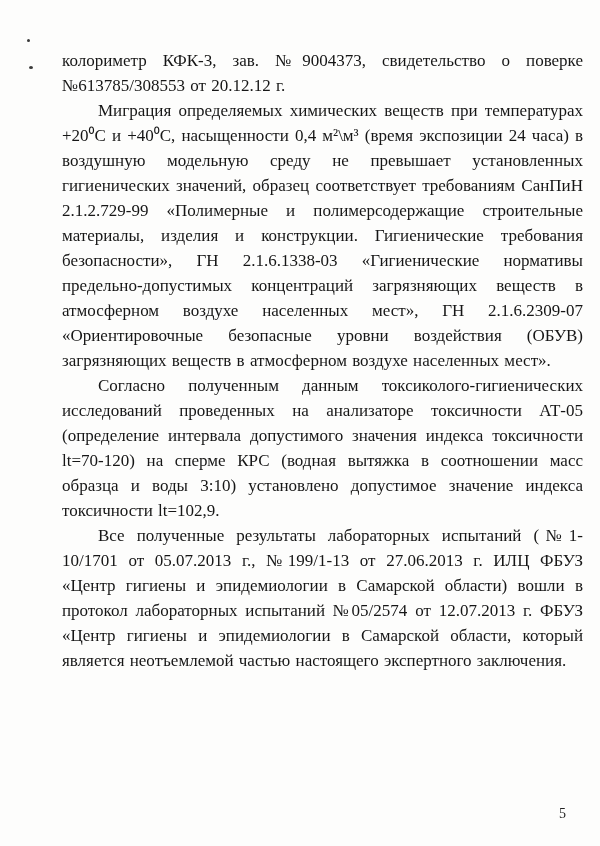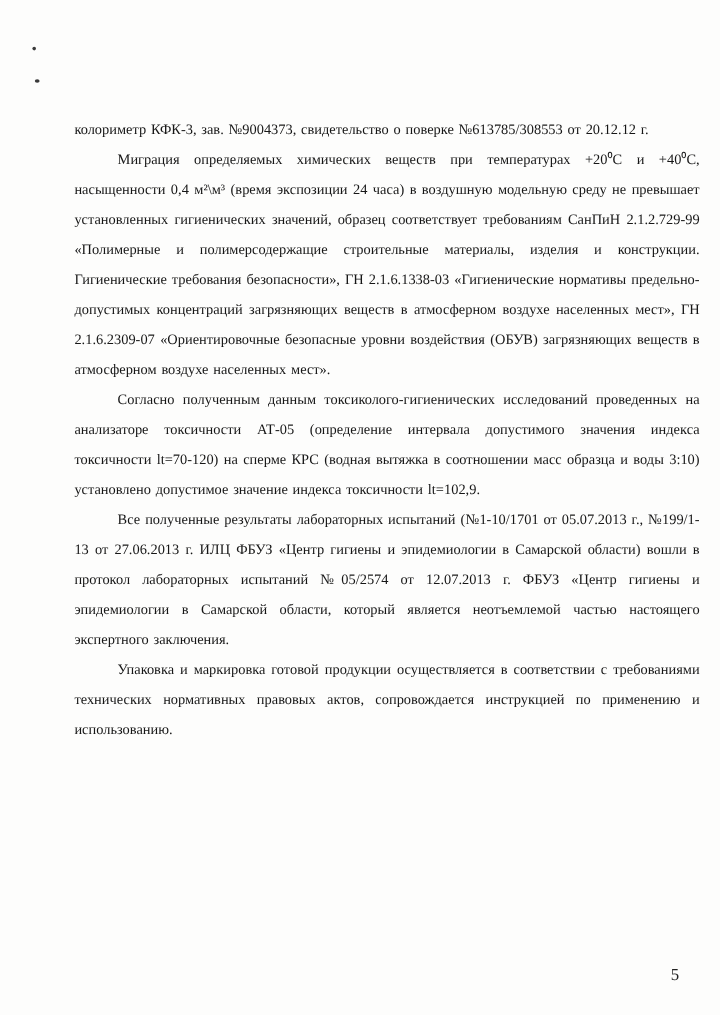--- a/index.html
+++ b/index.html
@@ -18,24 +18,23 @@
     position: absolute;
     inset: 0;
     background: #fdfdfc;
   }
   .content {
     position: absolute;
     left: 62px;
     top: 48px;
     width: 521px;
     color: #161616;
-    font-size: 12px;
+    font-size: 17px;
     line-height: 25px;
     text-align: justify;
-    margin-top: 48px;
   }
   p.para {
     margin: 0;
     text-indent: 36px;
     word-spacing: 1px;
   }
   p.para.no-indent {
     text-indent: 0;
   }
   .page-number {
@@ -59,18 +58,17 @@
 <div class="page">
 
   <span class="margin-dot dot-1"></span>
   <span class="margin-dot dot-2"></span>
 
   <div class="content">
     <p class="para no-indent">колориметр КФК-3, зав. №9004373, свидетельство о поверке №613785/308553  от 20.12.12 г.</p>
     <p class="para">Миграция определяемых химических веществ при температурах +20⁰С и +40⁰С,  насыщенности  0,4  м²\м³   (время экспозиции  24 часа)  в  воздушную модельную среду не превышает установленных гигиенических значений, образец соответствует требованиям СанПиН 2.1.2.729-99 «Полимерные и полимерсодержащие строительные материалы, изделия и конструкции. Гигиенические требования безопасности», ГН 2.1.6.1338-03 «Гигиенические нормативы предельно-допустимых концентраций  загрязняющих веществ в атмосферном воздухе населенных мест», ГН 2.1.6.2309-07 «Ориентировочные безопасные уровни воздействия (ОБУВ) загрязняющих веществ в атмосферном воздухе населенных мест».</p>
     <p class="para">Согласно полученным данным токсиколого-гигиенических исследований проведенных на анализаторе токсичности АТ-05 (определение интервала допустимого значения индекса токсичности lt=70-120) на сперме КРС (водная вытяжка в соотношении масс образца  и воды 3:10)  установлено допустимое значение индекса токсичности lt=102,9.</p>
     <p class="para">Все полученные результаты лабораторных испытаний (№1-10/1701 от 05.07.2013 г., №199/1-13 от 27.06.2013 г.    ИЛЦ ФБУЗ «Центр гигиены и эпидемиологии в Самарской области) вошли в протокол лабораторных испытаний №05/2574 от 12.07.2013 г. ФБУЗ «Центр гигиены и эпидемиологии в Самарской области, который является   неотъемлемой частью  настоящего  экспертного заключения.</p>
-    <p class="para">Упаковка и маркировка  готовой продукции  осуществляется в соответствии с требованиями   технических   нормативных   правовых   актов,   сопровождается инструкцией по применению и  использованию.</p>
   </div>
 
   <div class="page-number">5</div>
 
 </div>
 
 </body></html>

